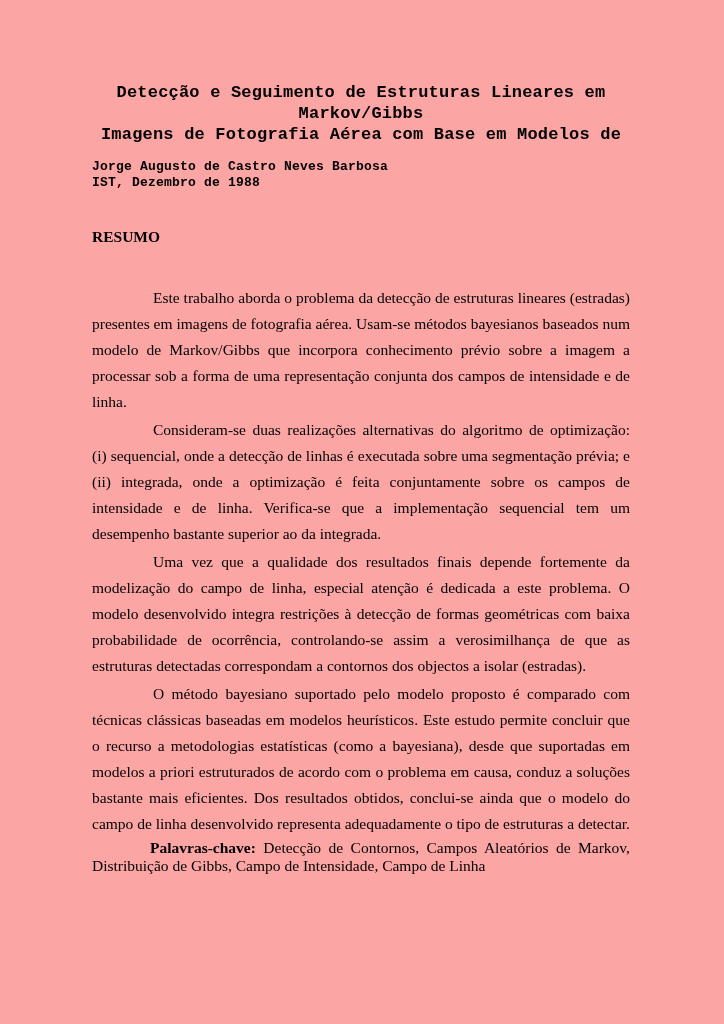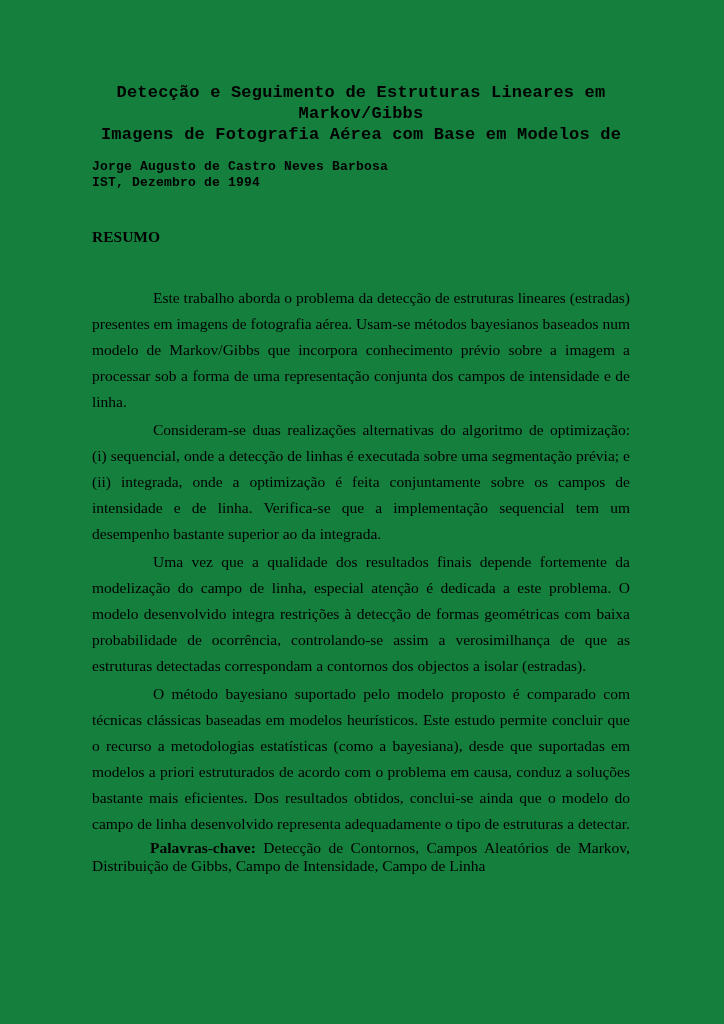--- a/index.html
+++ b/index.html
@@ -4,21 +4,21 @@
 <style>
   html, body {
     margin: 0;
     padding: 0;
     background: #ffffff;
   }
   .page {
     position: relative;
     width: 724px;
     height: 1024px;
-    background: #15803d;
+    background: #fca5a5;
     color: #000000;
     overflow: hidden;
     box-sizing: border-box;
   }
   .content {
     box-sizing: border-box;
     padding: 82px 94px 0 92px;
   }
   .doc-title {
     font-family: "Liberation Mono", "DejaVu Sans Mono", monospace;
@@ -74,21 +74,21 @@
   <div class="content">
 
     <div class="doc-title">
       <div>Detecção e Seguimento de Estruturas Lineares em</div>
       <div>Markov/Gibbs</div>
       <div>Imagens de Fotografia Aérea com Base em Modelos de</div>
     </div>
 
     <div class="author-block">
       <div>Jorge Augusto de Castro Neves Barbosa</div>
-      <div>IST, Dezembro de 1994</div>
+      <div>IST, Dezembro de 1988</div>
     </div>
 
     <div class="section-heading">RESUMO</div>
 
     <div class="abstract">
       <p>Este trabalho aborda o problema da detecção de estruturas lineares (estradas) presentes em imagens de fotografia aérea. Usam-se métodos bayesianos baseados num modelo de Markov/Gibbs que incorpora conhecimento prévio sobre a imagem a processar sob a forma de uma representação conjunta dos campos de intensidade e de linha.</p>
       <p>Consideram-se duas realizações alternativas do algoritmo de optimização: (i) sequencial, onde a detecção de linhas é executada sobre uma segmentação prévia; e (ii) integrada, onde a optimização é feita conjuntamente sobre os campos de intensidade e de linha. Verifica-se que a implementação sequencial tem um desempenho bastante superior ao da integrada.</p>
       <p>Uma vez que a qualidade dos resultados finais depende fortemente da modelização do campo de linha, especial atenção é dedicada a este problema. O modelo desenvolvido integra restrições à detecção de formas geométricas com baixa probabilidade de ocorrência, controlando-se assim a verosimilhança de que as estruturas detectadas correspondam a contornos dos objectos a isolar (estradas).</p>
       <p>O método bayesiano suportado pelo modelo proposto é comparado com técnicas clássicas baseadas em modelos heurísticos. Este estudo permite concluir que o recurso a metodologias estatísticas (como a bayesiana), desde que suportadas em modelos a priori estruturados de acordo com o problema em causa, conduz a soluções bastante mais eficientes. Dos resultados obtidos, conclui-se ainda que o modelo do campo de linha desenvolvido representa adequadamente o tipo de estruturas a detectar.</p>
     </div>

